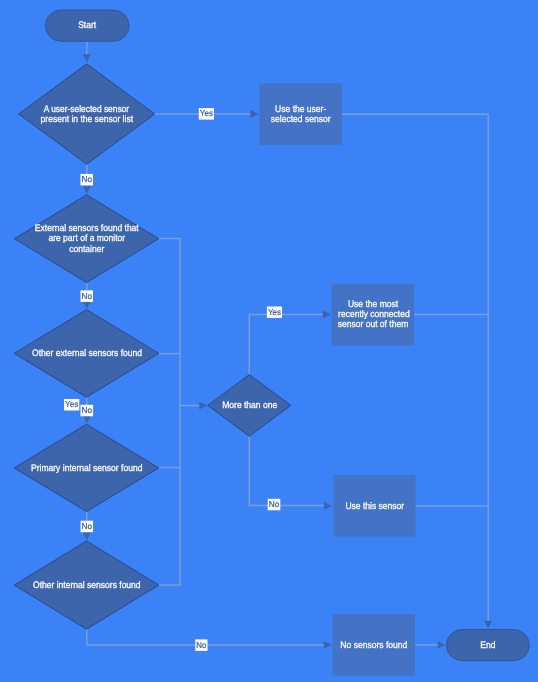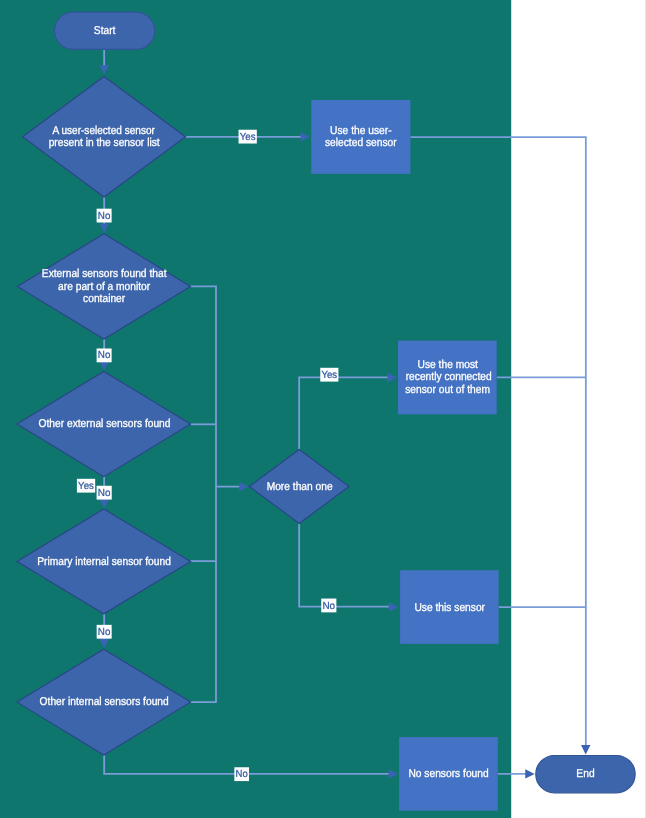--- a/index.html
+++ b/index.html
@@ -1,19 +1,19 @@
 <!DOCTYPE html>
 <html><head>
 <meta charset="utf-8">
 <title>Flowchart</title>
 <style>
   html,body{margin:0;padding:0;background:#ffffff;}
   body{width:538px;height:682px;overflow:hidden;
        font-family:"Liberation Sans",sans-serif;}
-  #canvas{position:relative;width:426px;height:682px;background:#0f766e;}
+  #canvas{position:relative;width:538px;height:682px;background:#3b82f6;}
   svg.flow{position:absolute;left:0;top:0;display:block;}
   text{font-family:"Liberation Sans",sans-serif;text-rendering:geometricPrecision;-webkit-font-smoothing:antialiased;}
   .nodetext{fill:#ffffff;font-size:9.5px;text-anchor:middle;stroke:#ffffff;stroke-width:0.26;}
   .edgelabel{fill:#31599F;font-size:8.6px;text-anchor:middle;stroke:#31599F;stroke-width:0.2;}
   .conn{stroke:#7A9CD8;stroke-width:1.5;fill:none;}
   .head{fill:#3A63B4;}
 </style>
 </head>
 <body>
 

